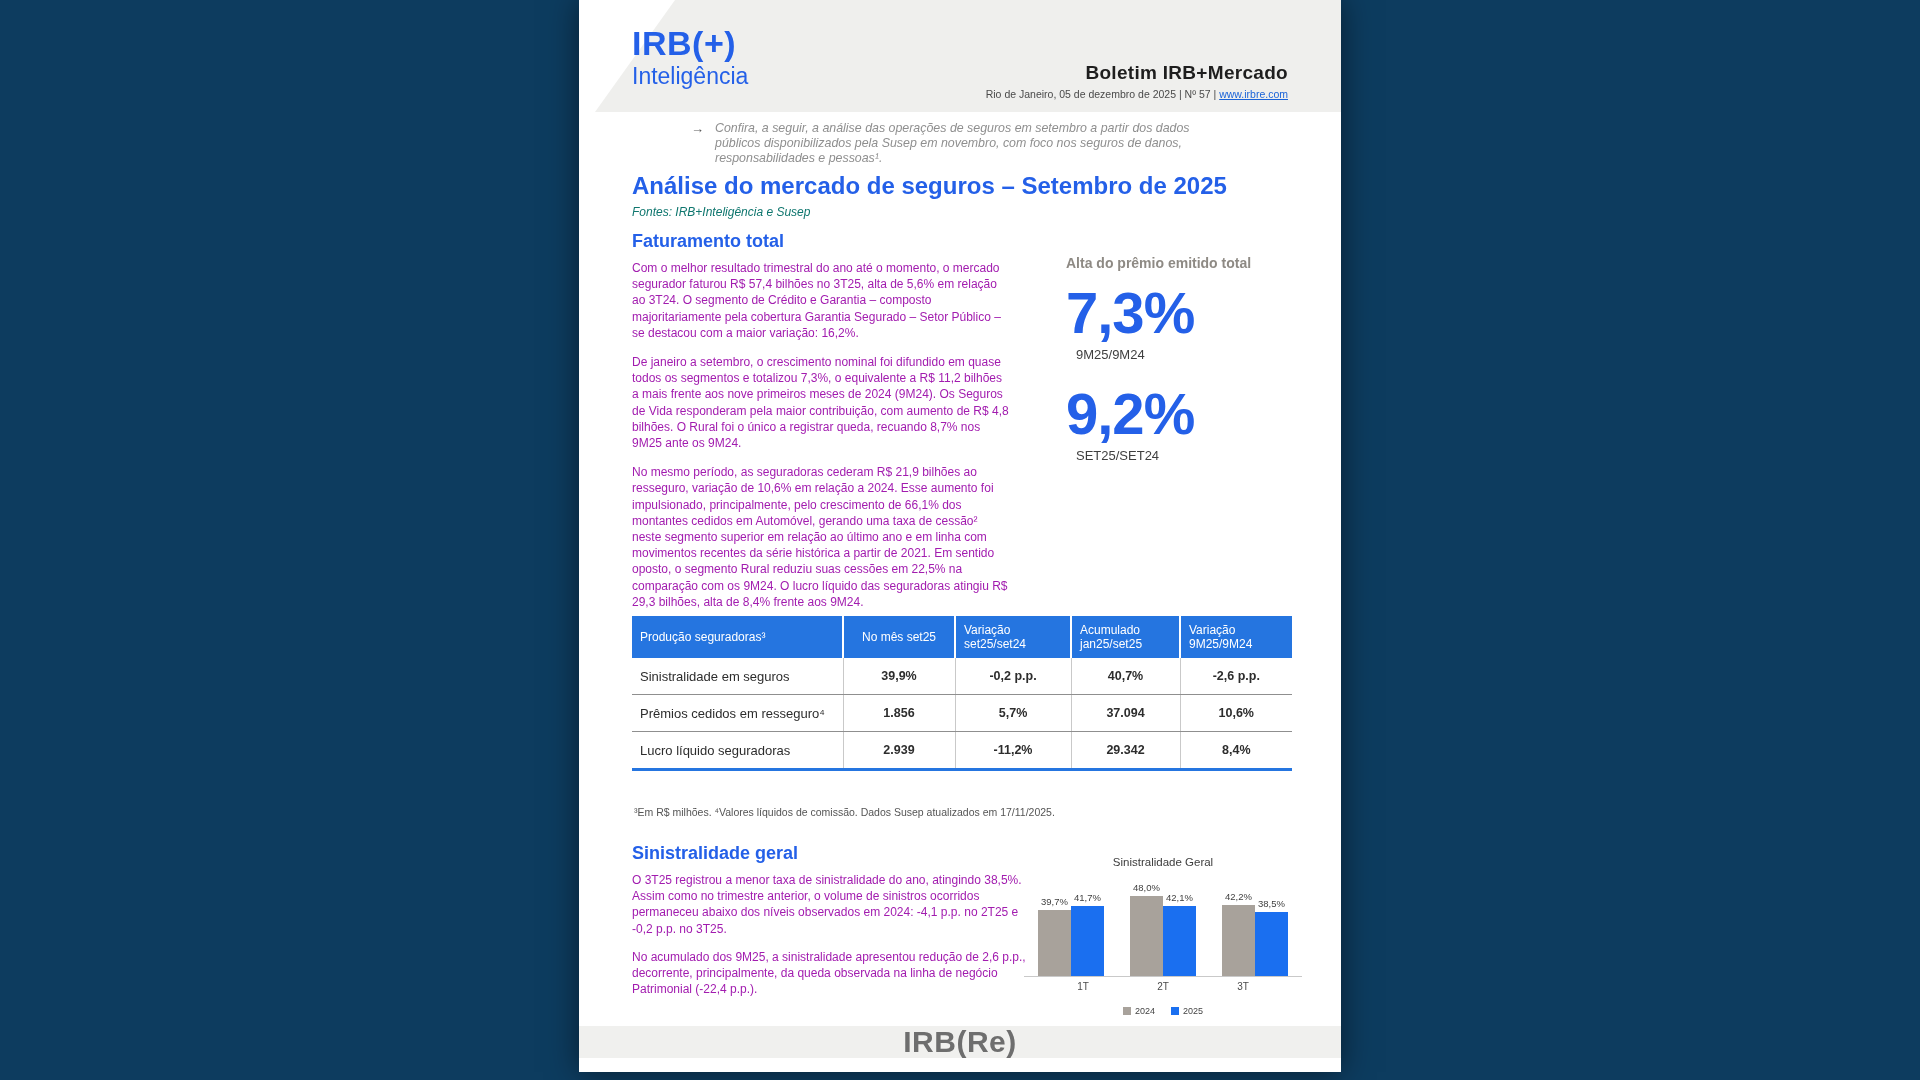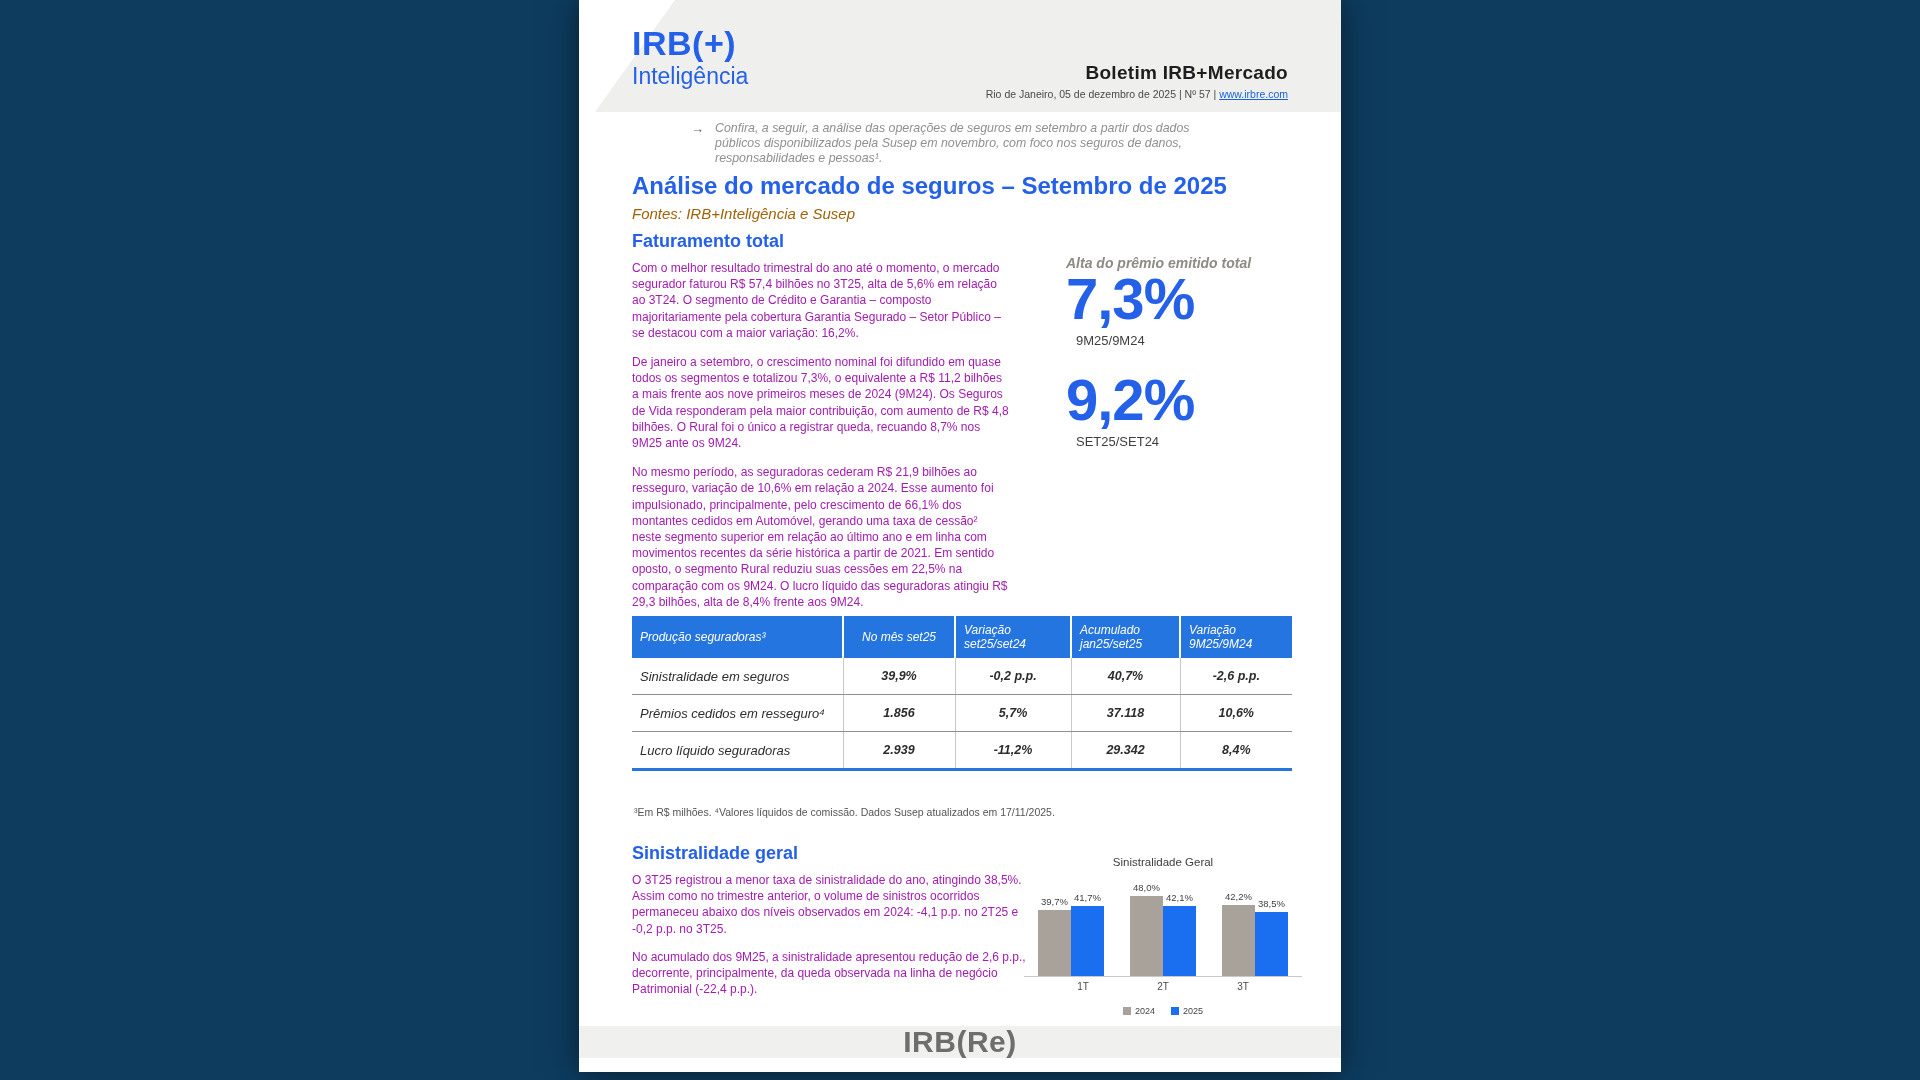--- a/index.html
+++ b/index.html
@@ -24,32 +24,32 @@
   .masthead{position:absolute;right:53px;top:62px;text-align:right;}
   .masthead-title{font-size:19px;font-weight:bold;color:#1e1e1e;letter-spacing:.3px;}
   .masthead-date{font-size:10.5px;color:#4a4a4a;margin-top:4px;}
   .masthead-link{color:#1a63d8;text-decoration:underline;cursor:pointer;}
   
   .intro{position:absolute;left:112px;top:121px;width:545px;display:flex;gap:11px;}
   .intro-arrow{color:#5a5a5a;font-size:13px;font-style:normal;}
   .intro-text{color:#8f8f8f;font-size:12.4px;line-height:15px;font-style:italic;}
   
   .doc-title{position:absolute;left:53px;top:172px;font-size:24px;font-weight:bold;color:#2460e8;}
-  .doc-sources{position:absolute;left:53px;top:205px;font-size:15px;font-style:italic;color:#a16207;}
+  .doc-sources{position:absolute;left:53px;top:205px;font-size:12px;font-style:italic;color:#0f766e;}
   
   .col-left{position:absolute;left:53px;top:231px;width:378px;}
   .section-h{color:#2460e8;font-weight:bold;font-size:18px;margin:0 0 8px;}
   .body-p{font-size:12px;line-height:16.2px;color:#a21caf;margin:0 0 13px;}
   
   .stats{position:absolute;left:487px;top:255px;width:230px;}
-  .stats-label{font-size:14px;font-weight:bold;color:#8e8a84;font-style:italic;}
+  .stats-label{font-size:14px;font-weight:bold;color:#8e8a84;margin-bottom:14px;}
   .stat-value{font-size:58px;font-weight:bold;color:#2460e8;line-height:56px;letter-spacing:-1px;}
   .stat-caption{font-size:13px;color:#3f3f3f;margin:6px 0 24px 10px;}
   
-  .market-table{position:absolute;left:53px;top:616px;width:660px;border-collapse:collapse;table-layout:fixed;font-style:italic;}
+  .market-table{position:absolute;left:53px;top:616px;width:660px;border-collapse:collapse;table-layout:fixed;}
   .market-table th{
     background:#2575e0;color:#fff;font-weight:normal;font-size:12px;line-height:14px;
     padding:6px 8px;text-align:left;vertical-align:middle;border-left:2px solid #fff;height:30px;
   }
   .market-table th:first-child{border-left:none;}
   .market-table th.center, .market-table td.val{text-align:center;}
   .market-table td{
     font-size:13px;color:#2d2d2d;padding:9px 8px;height:18px;
     border-bottom:1px solid #8f8f8f;border-left:1px solid #c9c9c9;vertical-align:middle;
   }
@@ -142,21 +142,21 @@
         <td>Sinistralidade em seguros</td>
         <td class="val">39,9%</td>
         <td class="val">-0,2 p.p.</td>
         <td class="val">40,7%</td>
         <td class="val">-2,6 p.p.</td>
       </tr>
       <tr>
         <td>Prêmios cedidos em resseguro⁴</td>
         <td class="val">1.856</td>
         <td class="val">5,7%</td>
-        <td class="val">37.118</td>
+        <td class="val">37.094</td>
         <td class="val">10,6%</td>
       </tr>
       <tr>
         <td>Lucro líquido seguradoras</td>
         <td class="val">2.939</td>
         <td class="val">-11,2%</td>
         <td class="val">29.342</td>
         <td class="val">8,4%</td>
       </tr>
     </tbody>

